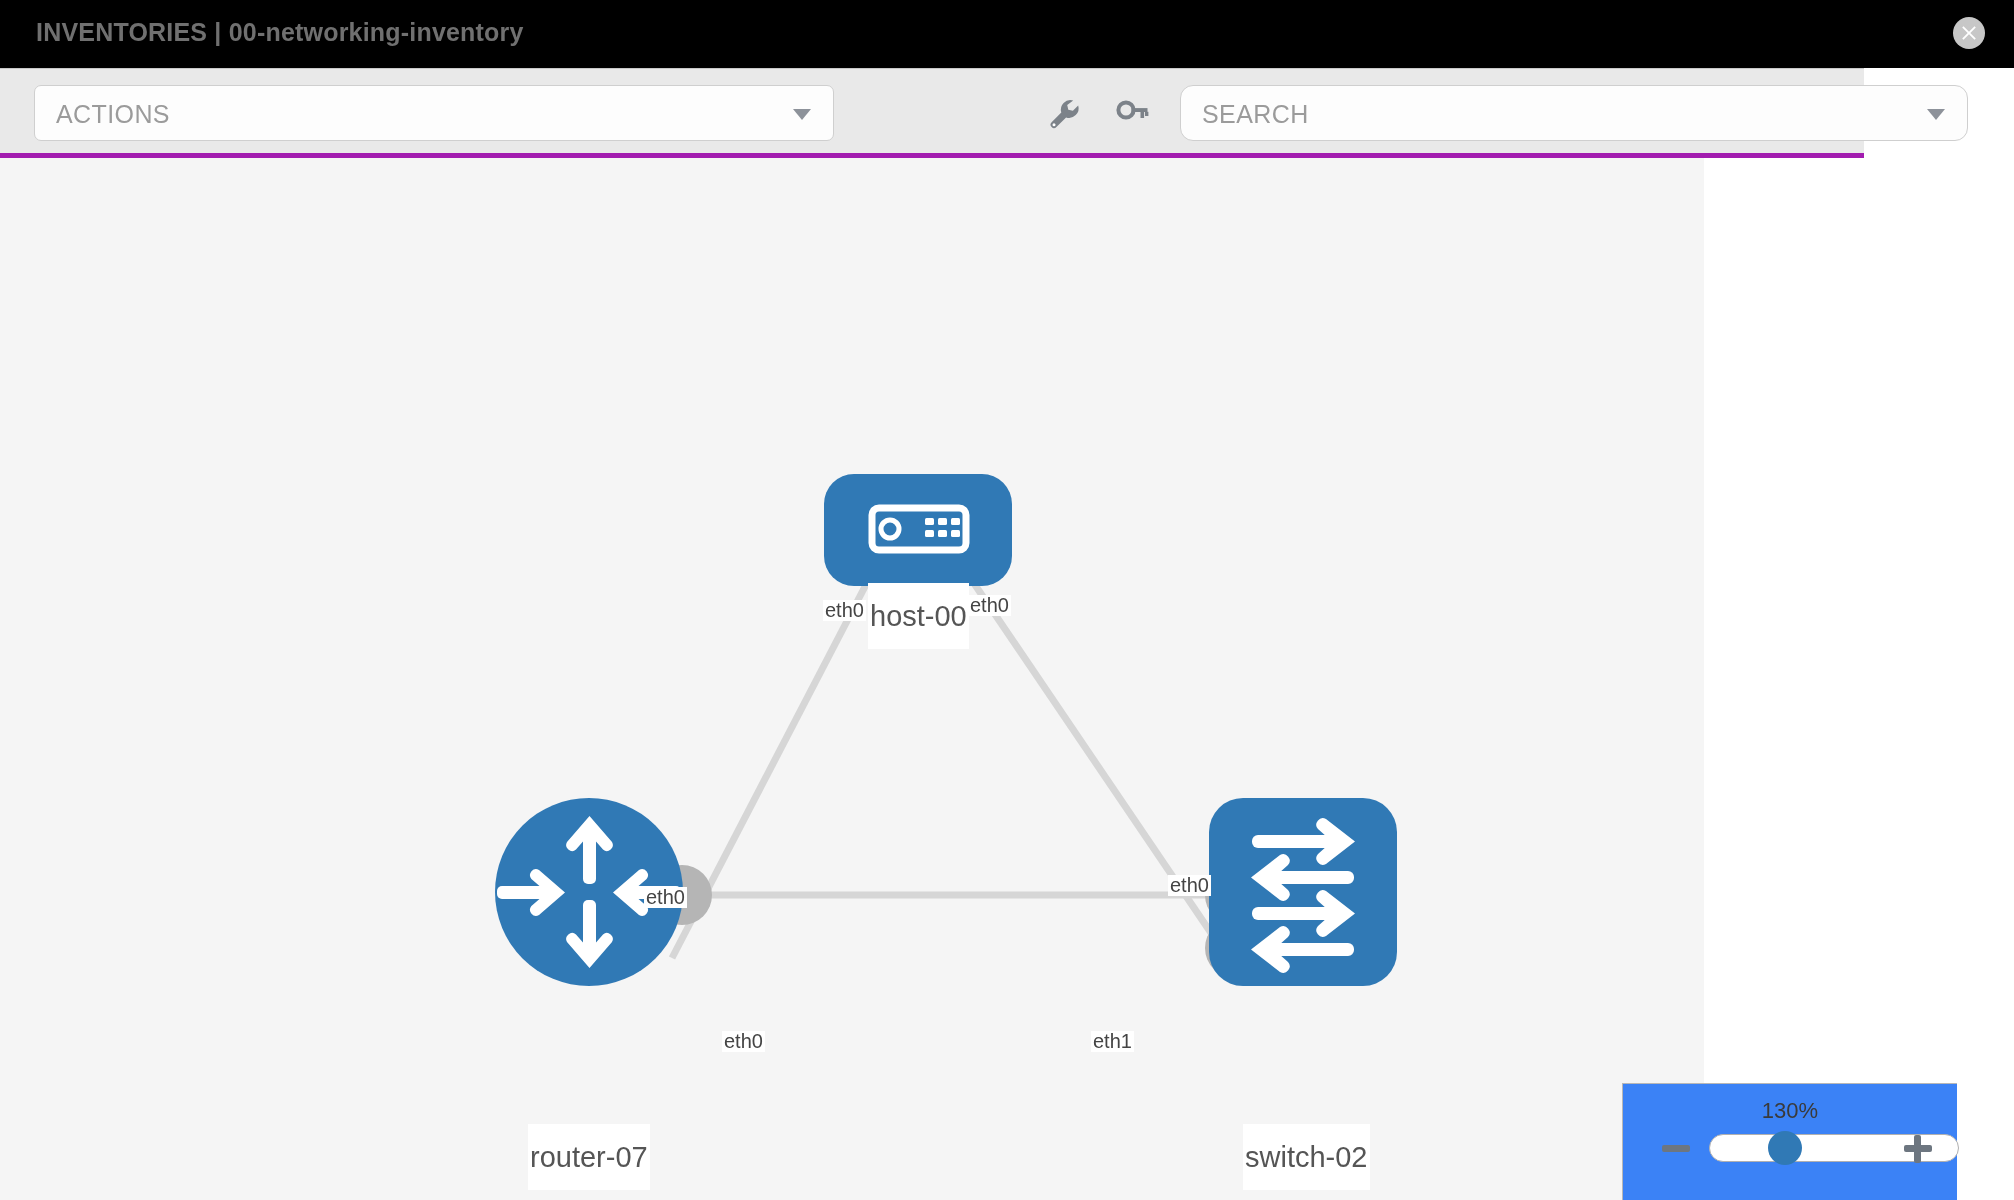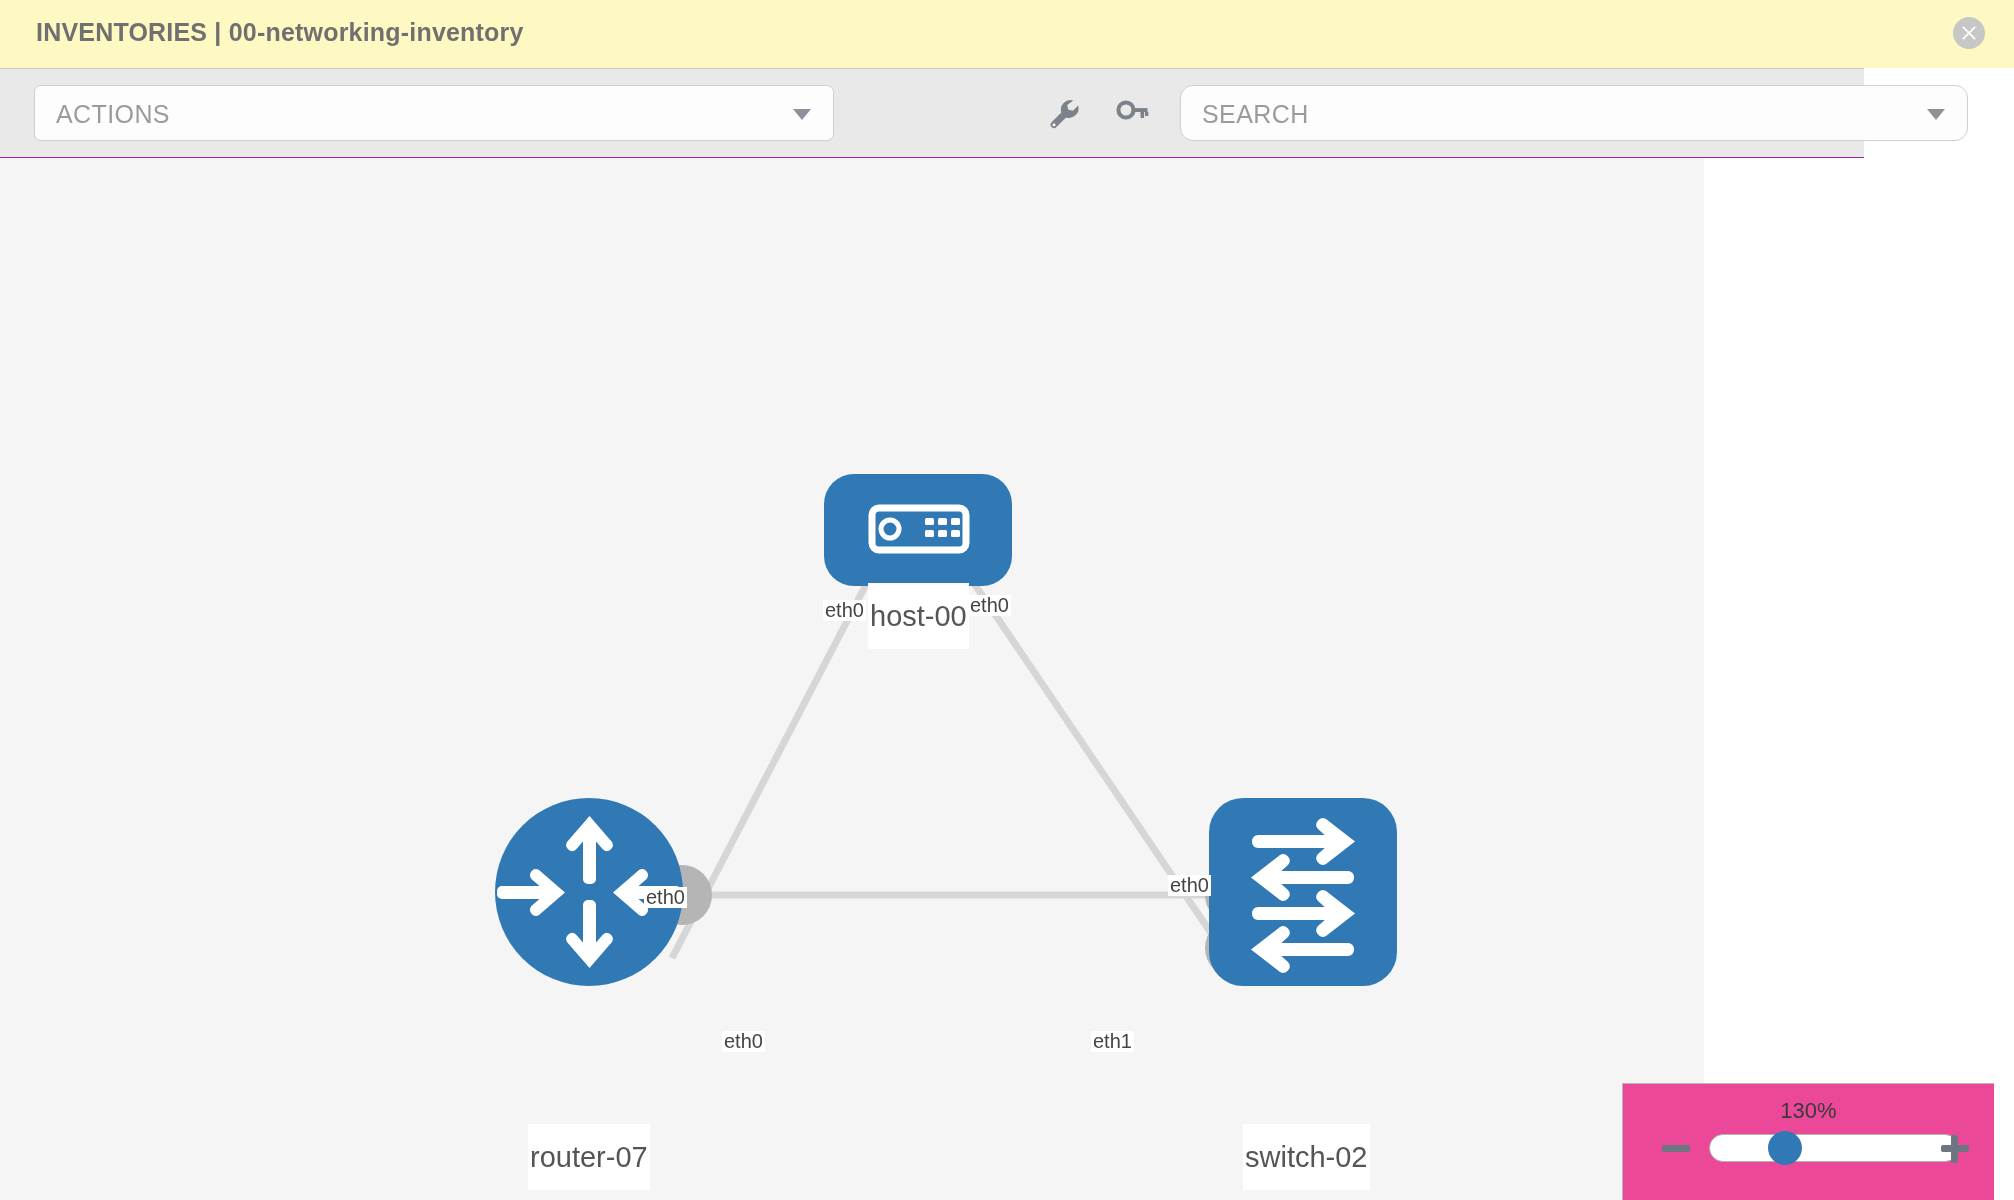--- a/index.html
+++ b/index.html
@@ -14,21 +14,21 @@
     overflow: hidden;
     position: relative;
   }
 
   
   .header {
     position: absolute;
     top: 0; left: 0;
     width: 2014px;
     height: 68px;
-    background: #fef9c3;
+    background: #000000;
     box-sizing: border-box;
   }
   .page-title {
     position: absolute;
     left: 36px;
     top: 18px;
     font-size: 25px;
     font-weight: bold;
     color: #707070;
     letter-spacing: 0.2px;
@@ -47,21 +47,21 @@
   .close-btn svg { display: block; }
 
   
   .toolbar {
     position: absolute;
     top: 68px; left: 0;
     width: 1864px;
     height: 90px;
     background: #e9e9e9;
     border-top: 1px solid #c8c8c8;
-    border-bottom: 1px solid #a21caf;
+    border-bottom: 5px solid #a21caf;
     box-sizing: border-box;
   }
   .actions-select {
     position: absolute;
     left: 34px;
     top: 16px;
     width: 800px;
     height: 56px;
     background: #fdfdfd;
     border: 1px solid #cfcfcf;
@@ -153,23 +153,23 @@
     white-space: nowrap;
     line-height: 1.05;
     padding: 0 2px;
   }
 
   
   .zoom-panel {
     position: absolute;
     left: 1622px;
     top: 1083px;
-    width: 372px;
+    width: 335px;
     height: 117px;
-    background: #ec4899;
+    background: #3b82f6;
     border: 1px solid #b7b7b7;
     border-right: none;
     border-bottom: none;
     box-sizing: border-box;
     text-decoration: underline;
   }
   .zoom-value {
     position: absolute;
     top: 14px;
     left: 0;

